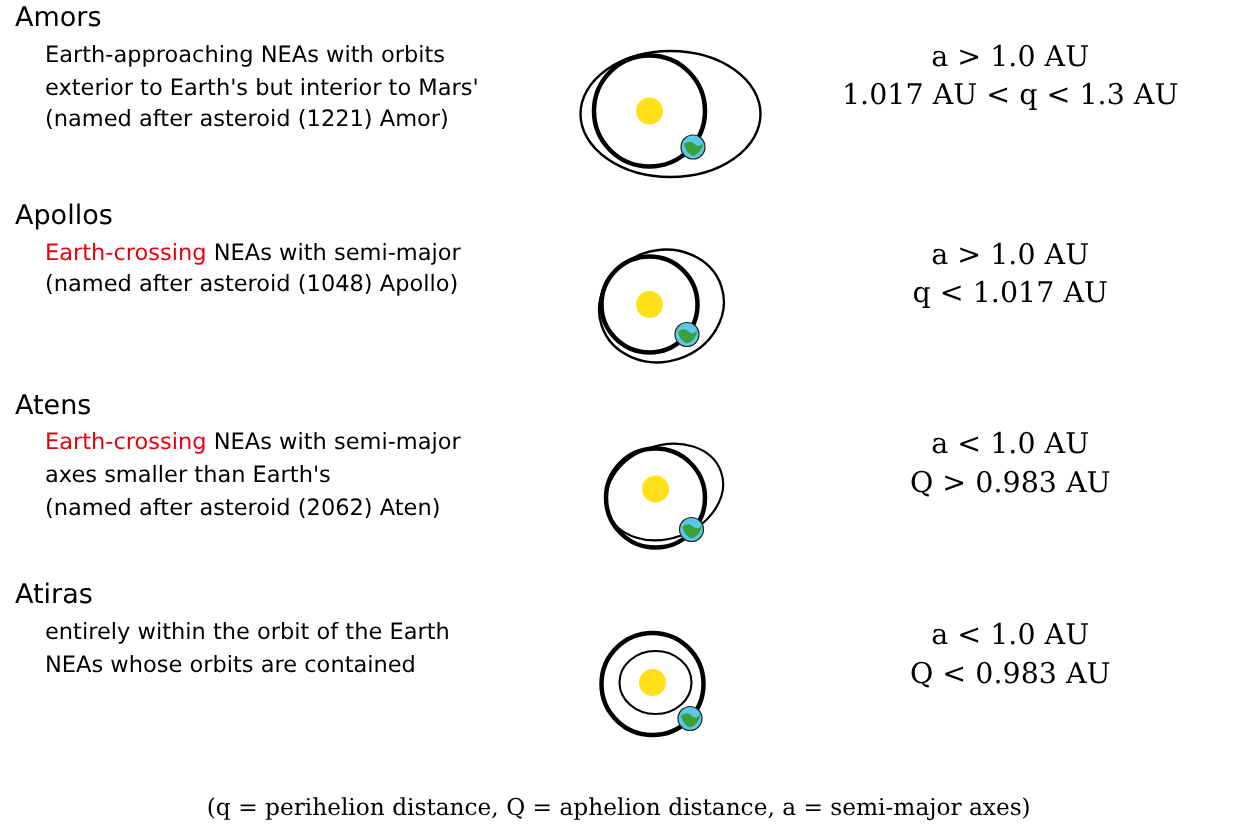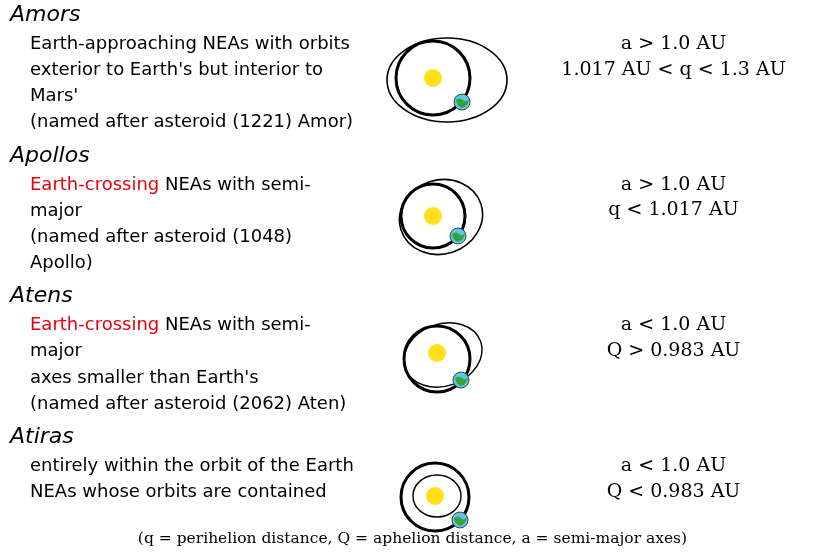--- a/index.html
+++ b/index.html
@@ -19,39 +19,38 @@
     position: relative;
     width: 825px;
     height: 555px;
   }
   .group {
     position: relative;
     width: 825px;
   }
   .group-title {
     font-family: "DejaVu Sans", sans-serif;
-    font-size: 22px;
+    font-size: 18px;
     font-weight: normal;
     line-height: 1.1;
     color: #000;
     margin: 0;
     padding-left: 10px;
-    font-style: italic;
   }
   .row {
     display: flex;
     align-items: flex-start;
     width: 825px;
   }
   .desc {
     width: 360px;
     padding-left: 30px;
     box-sizing: border-box;
     font-family: "DejaVu Sans", sans-serif;
-    font-size: 18px;
+    font-size: 15px;
     line-height: 1.45;
     color: #000;
   }
   .desc .hl {
     color: #e8000d;
   }
   .diagram {
     width: 170px;
     display: flex;
     justify-content: center;

